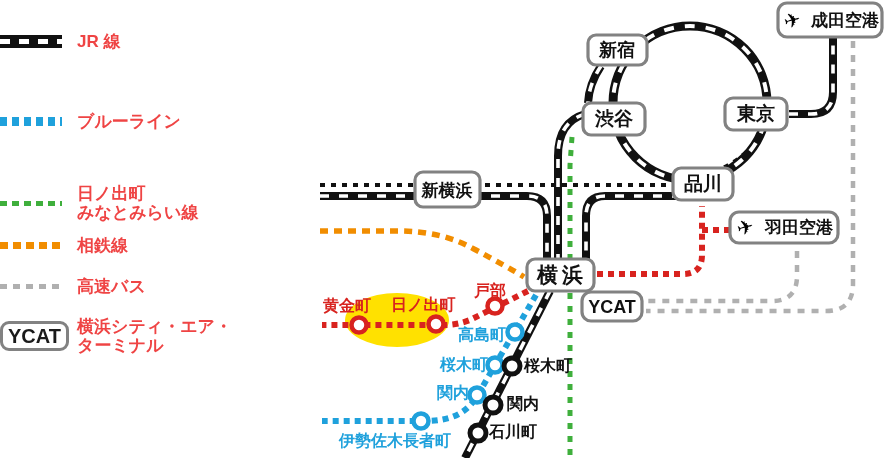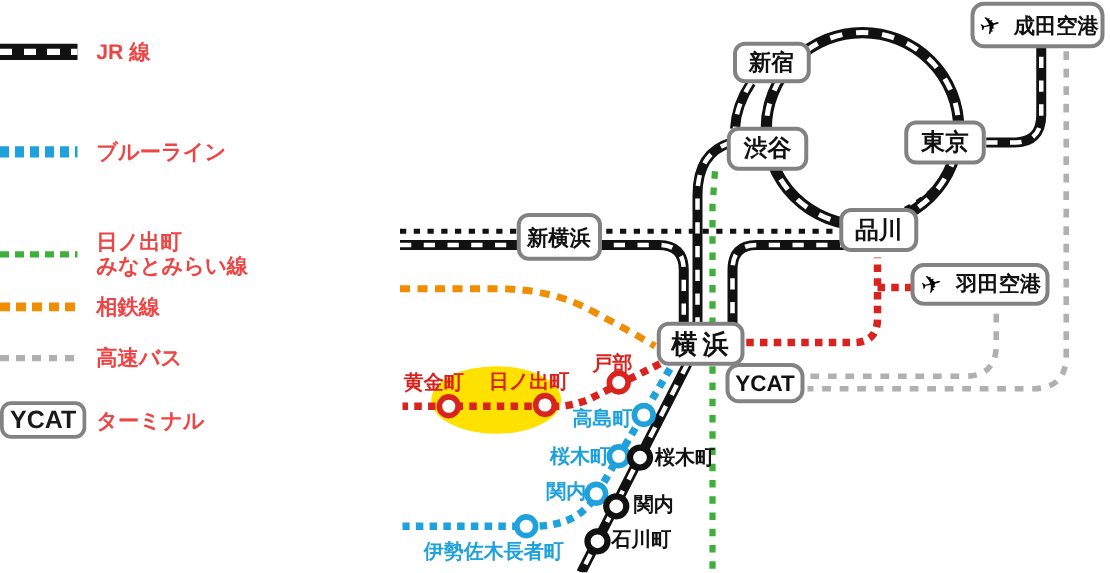--- a/index.html
+++ b/index.html
@@ -98,20 +98,21 @@
           <div class="ls ls-bus"></div>
         </div>
       <div class="ltext">高速バス</div>
     </div>
 
     <div class="lrow" style="top:315px;height:42px">
       <div class="sample">
           <span class="ycat-badge">YCAT</span>
         </div>
       <div class="ltext">
+        <div>横浜シティ・エア・</div>
         <div>ターミナル</div>
       </div>
     </div>
   </div>
 
   <svg width="888" height="458" viewBox="0 0 888 458">
 
     <ellipse cx="397" cy="320" rx="52" ry="27" fill="var(--highlight)"></ellipse>
 
     <path class="bus-line" d="M 853 41 L 853 284 Q 853 311 826 311 L 646 311"></path>

